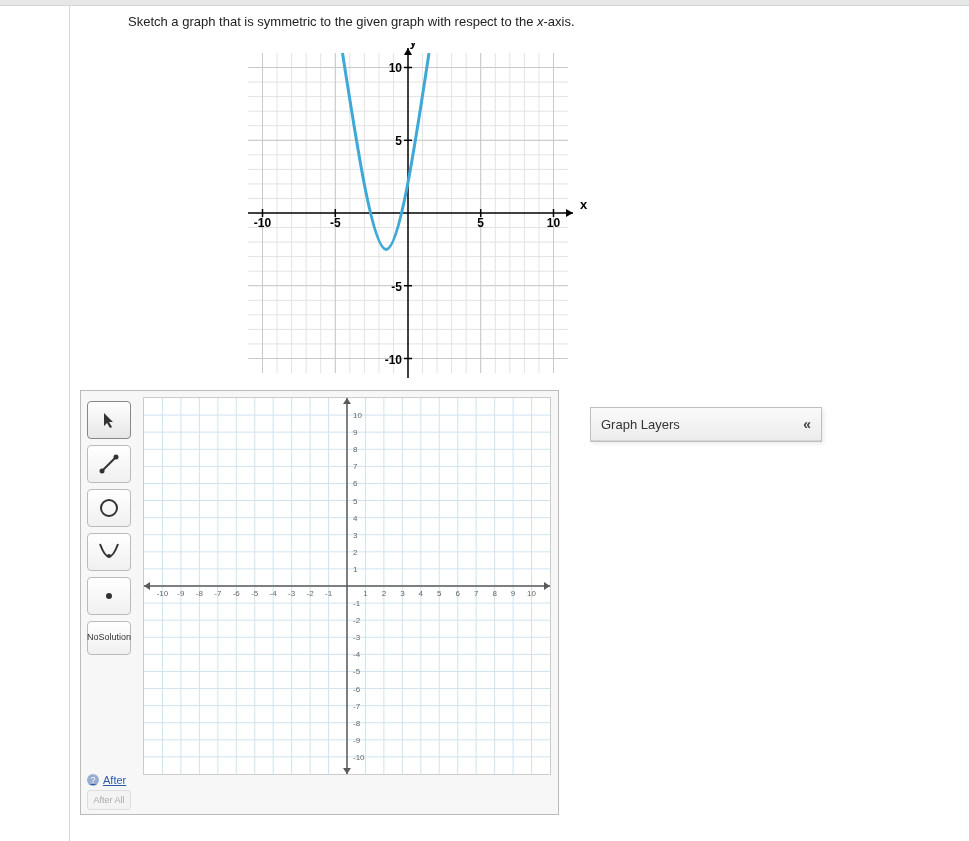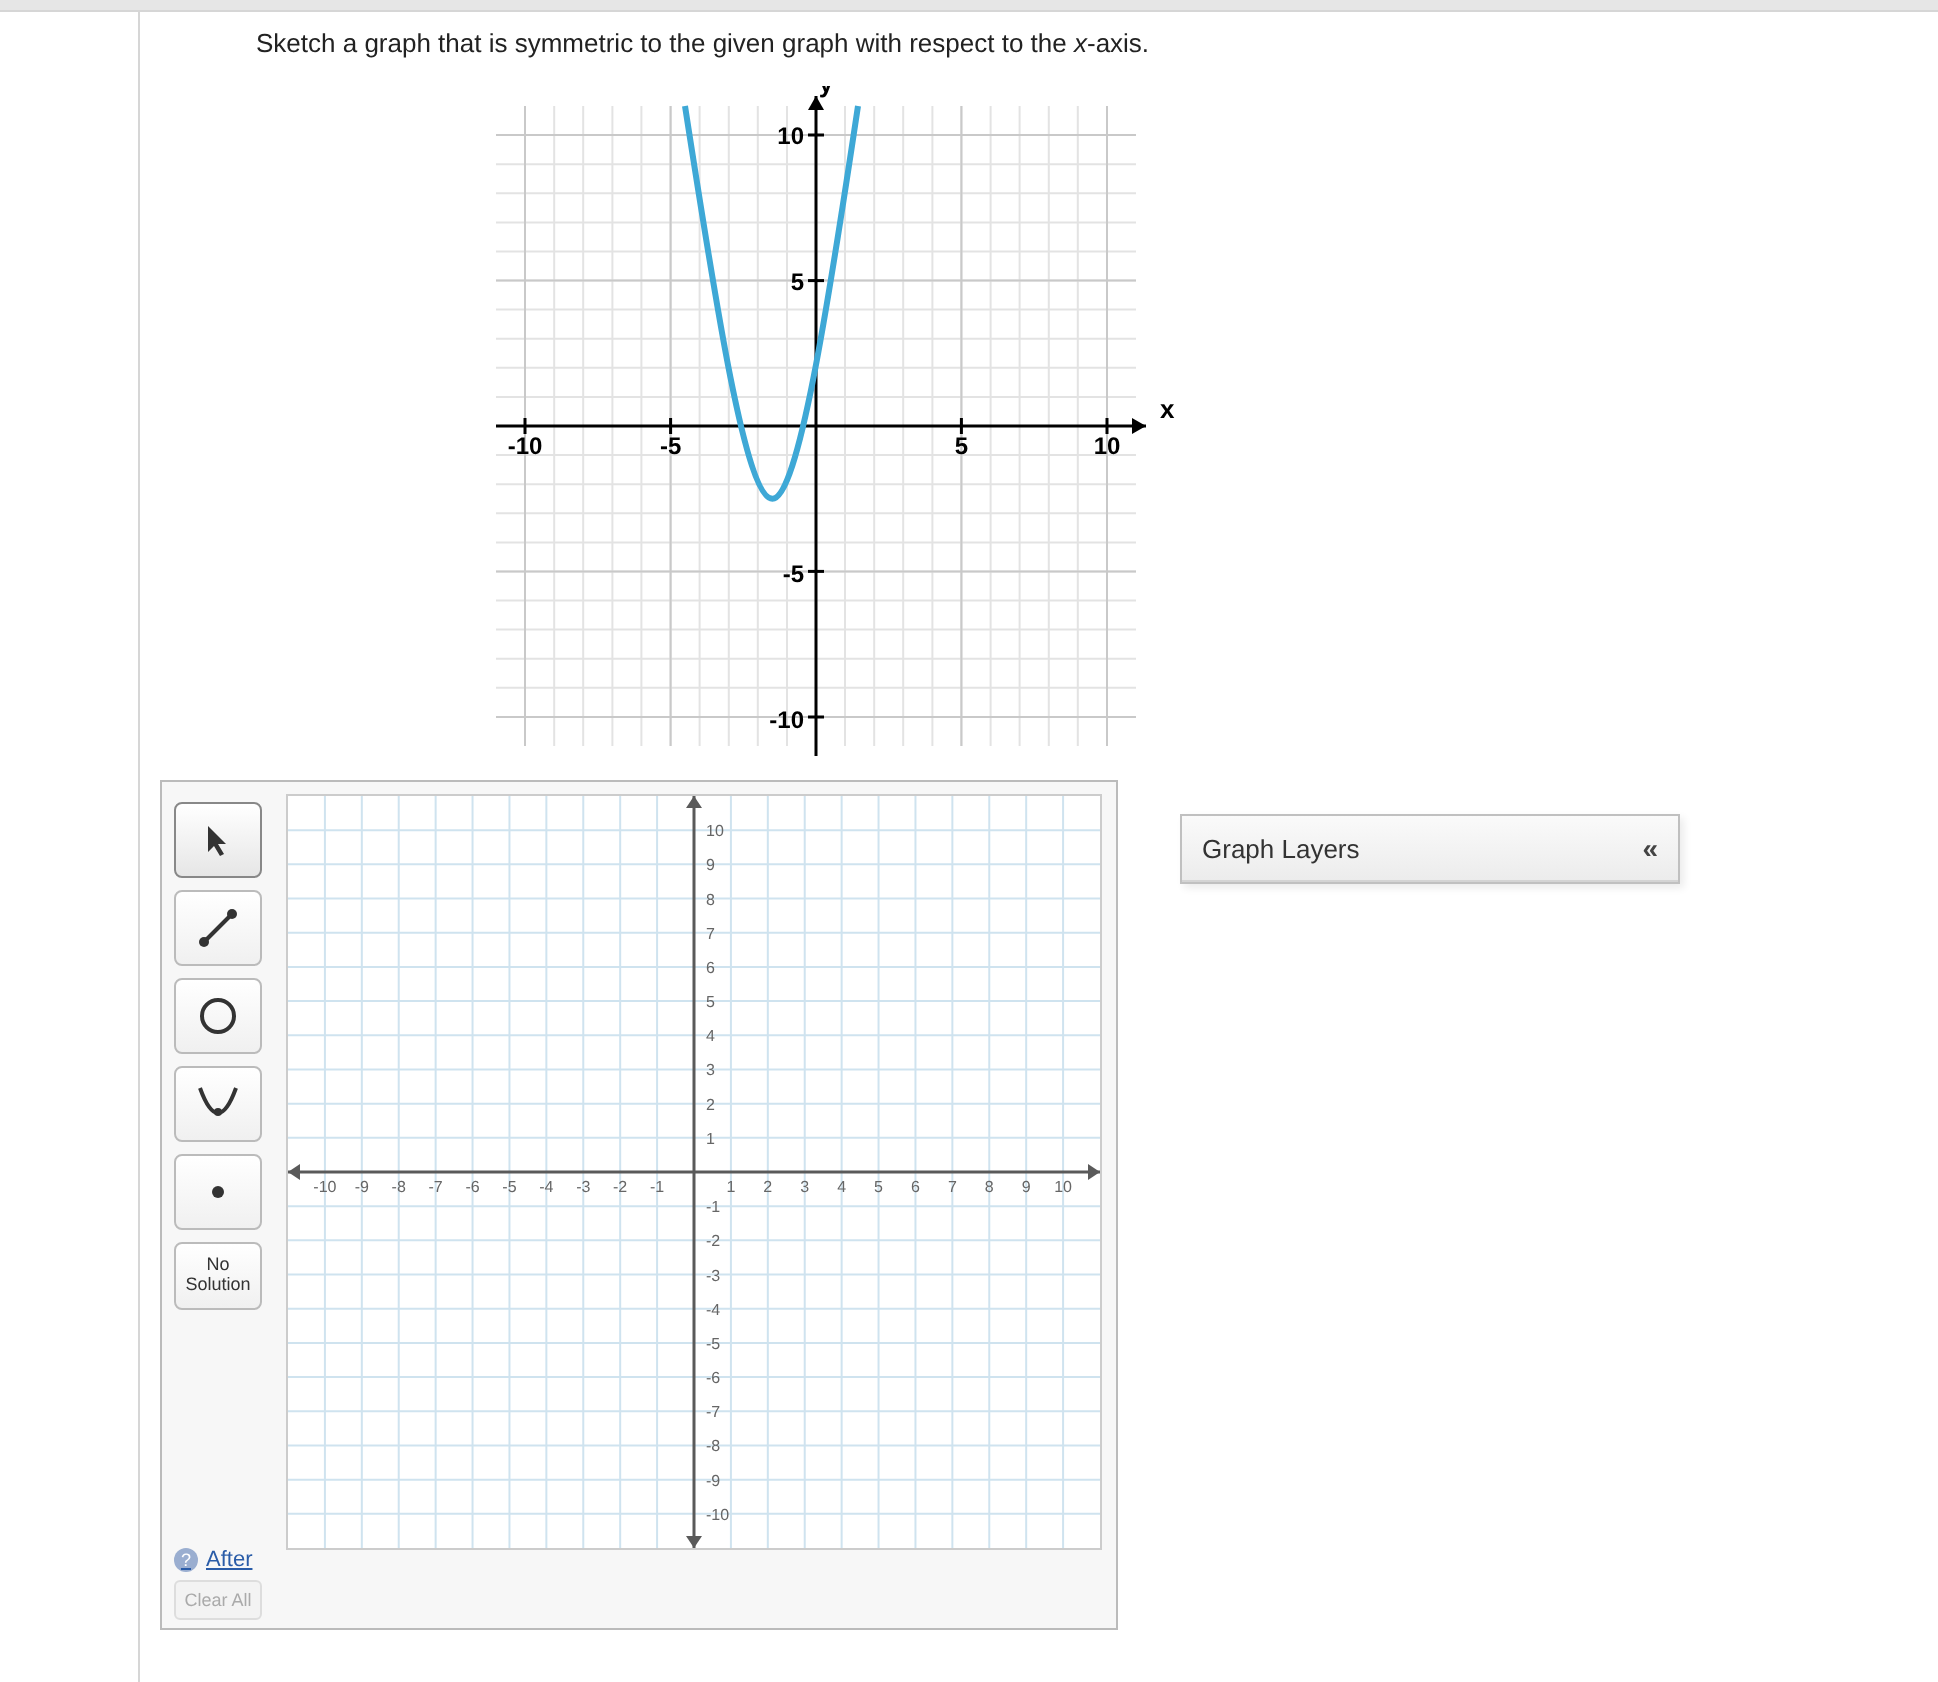--- a/index.html
+++ b/index.html
@@ -87,21 +87,20 @@
     cursor: pointer;
   }
   .tool-btn.selected {
     border-color: #888;
     background: linear-gradient(#fff,#e6e6e6);
   }
   .tool-btn.nosol {
     height: 34px;
     font-size: 9px;
     line-height: 1.1;
-    flex-direction: column;
   }
   .gt-canvas {
     position: absolute;
     left: 62px;
     top: 6px;
     width: 408px;
     height: 378px;
     background: #fff;
     border: 1px solid #ccc;
   }
@@ -139,21 +138,21 @@
     background: #f3f3f3;
     border: 1px solid #ddd;
     border-radius: 3px;
     display:flex; align-items:center; justify-content:center;
   }
 
   .layers-panel {
     position: absolute;
     left: 590px;
     top: 407px;
-    width: 250px;
+    width: 232px;
     border: 1px solid #c0c0c0;
     background: #fff;
     box-shadow: 2px 2px 4px rgba(0,0,0,0.08);
   }
   .layers-header {
     background: linear-gradient(#fafafa,#ececec);
     border-bottom: 1px solid #d4d4d4;
     padding: 8px 10px;
     display: flex;
     justify-content: space-between;
@@ -415,21 +414,21 @@
             <text x="209" y="361.90909090909093" font-size="8" fill="#666">-10</text>
           </svg>
       </div>
 
       <div class="gt-bottom">
         <div class="help-link">
           <span class="help-icon">?</span>
           <span>After</span>
         </div>
         <div class="clear-btn">
-          <span>Clear All</span>
+          <span>After All</span>
         </div>
       </div>
     </div>
   </div>
 
   <div class="layers-panel">
     <div class="layers-header">
       <span>Graph Layers</span>
       <span class="collapse-icon">«</span>
     </div>

